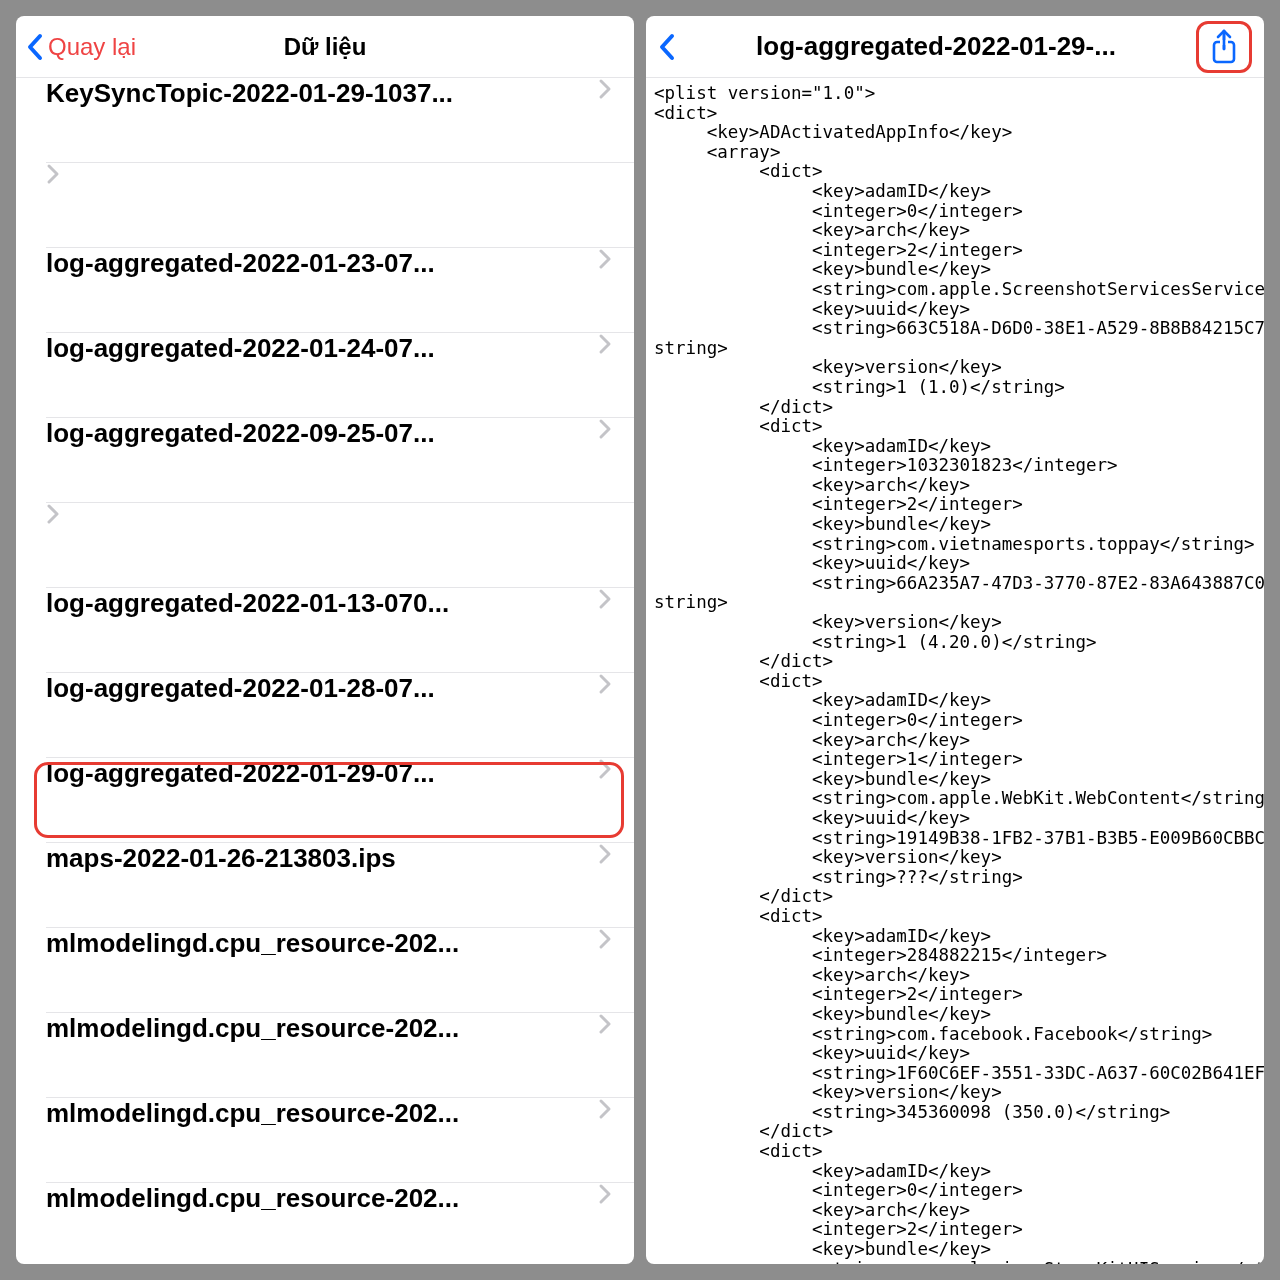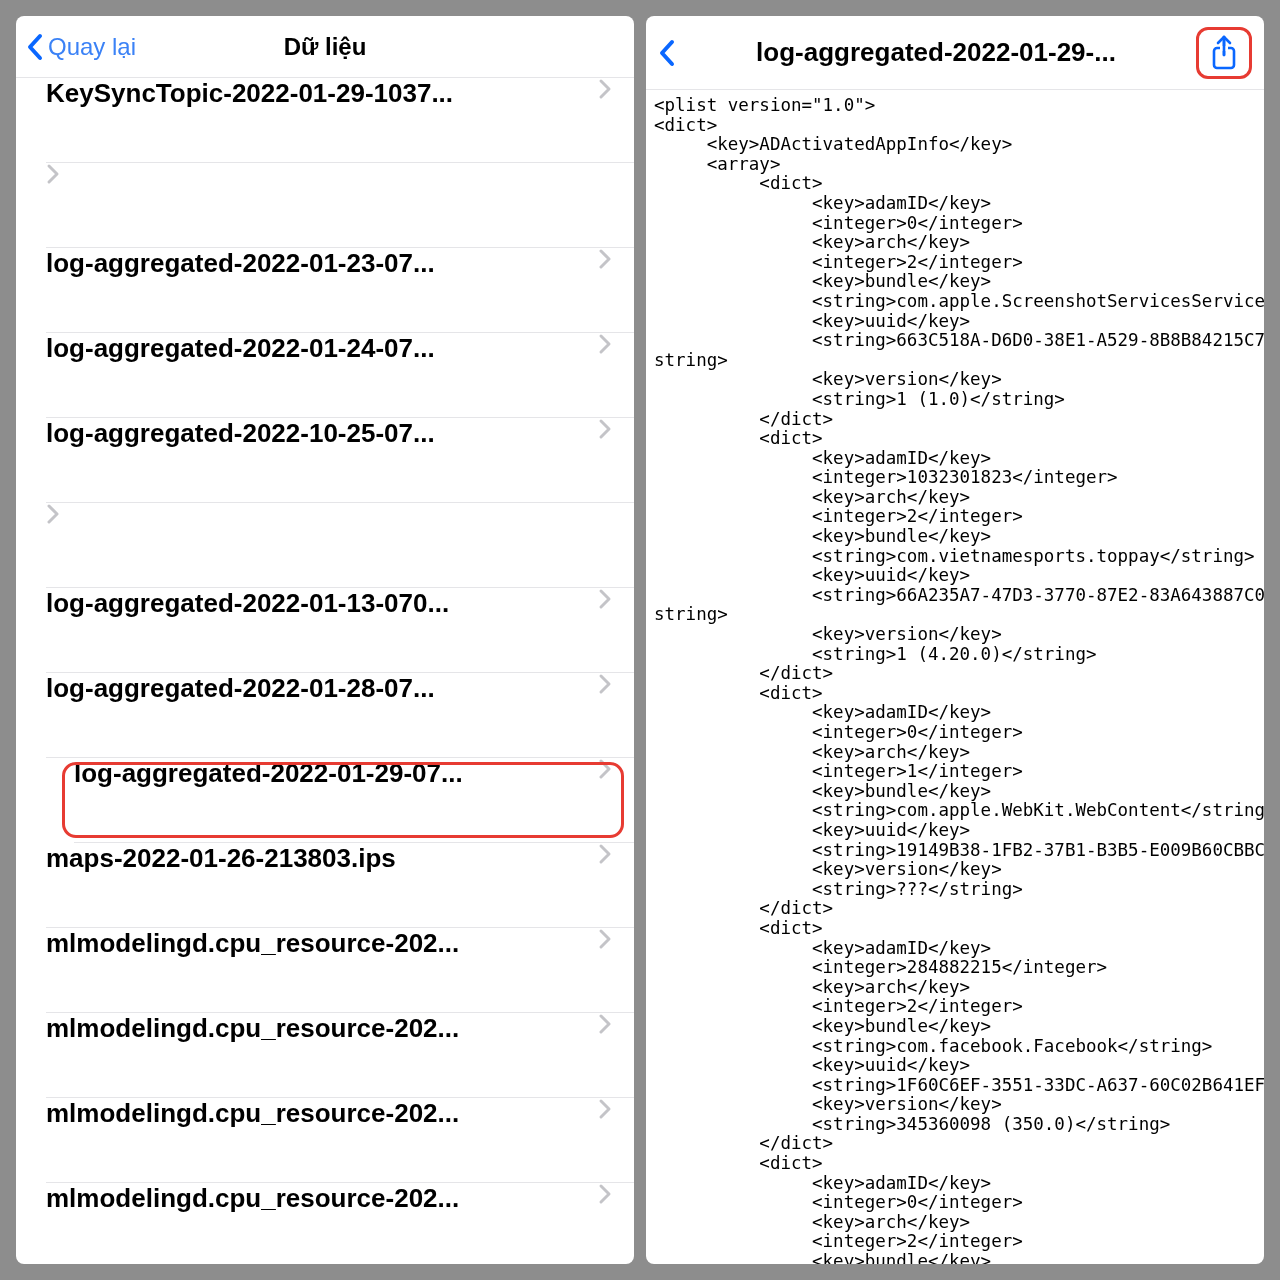--- a/index.html
+++ b/index.html
@@ -19,21 +19,21 @@
     height: 62px;
     display: flex;
     align-items: center;
     position: relative;
     border-bottom: 1px solid #e5e5e8;
     padding: 0 10px;
   }
   .back-btn {
     display: flex;
     align-items: center;
-    color: #3b82f6;
+    color: #ef4444;
     font-size: 24px;
     gap: 4px;
     cursor: pointer;
   }
   .back-chevron-svg { width: 18px; height: 28px; }
   .nav-title {
     position: absolute;
     left: 50%;
     transform: translateX(-50%);
     font-size: 24px;
@@ -55,33 +55,32 @@
     font-weight: 600;
     color: #000;
     overflow: hidden;
     white-space: nowrap;
     text-overflow: ellipsis;
     padding-right: 10px;
   }
   .row-chevron { color: #c4c4c8; }
   .row.highlighted {
     position: relative;
-    margin-left: 28px;
   }
   .row.highlighted::before {
     content: "";
     position: absolute;
     left: -12px; right: 10px; top: 4px; bottom: 4px;
     border: 3px solid #e73b32;
     border-radius: 14px;
     pointer-events: none;
   }
   
   .nav-bar-right {
-    height: 74px;
+    height: 62px;
     display: flex;
     align-items: center;
     border-bottom: 1px solid #e5e5e8;
     padding: 0 12px;
     gap: 10px;
   }
   .detail-back { color: #0a67ff; cursor: pointer; display:flex; align-items:center; }
   .detail-title {
     flex: 1;
     font-size: 26px;
@@ -143,21 +142,21 @@
             <polyline points="3,3 11,11 3,19" fill="none" stroke="#c4c4c8" stroke-width="3" stroke-linecap="round" stroke-linejoin="round"></polyline>
           </svg></span>
       </div>
       <div class="row">
         <div class="row-label">log-aggregated-2022-01-24-07...</div>
         <span class="row-chevron"><svg class="chev-svg" viewBox="0 0 14 22">
             <polyline points="3,3 11,11 3,19" fill="none" stroke="#c4c4c8" stroke-width="3" stroke-linecap="round" stroke-linejoin="round"></polyline>
           </svg></span>
       </div>
       <div class="row">
-        <div class="row-label">log-aggregated-2022-10-25-07...</div>
+        <div class="row-label">log-aggregated-2022-09-25-07...</div>
         <span class="row-chevron"><svg class="chev-svg" viewBox="0 0 14 22">
             <polyline points="3,3 11,11 3,19" fill="none" stroke="#c4c4c8" stroke-width="3" stroke-linecap="round" stroke-linejoin="round"></polyline>
           </svg></span>
       </div>
       <div class="row">
         <span class="row-chevron"><svg class="chev-svg" viewBox="0 0 14 22">
             <polyline points="3,3 11,11 3,19" fill="none" stroke="#c4c4c8" stroke-width="3" stroke-linecap="round" stroke-linejoin="round"></polyline>
           </svg></span>
       </div>
       <div class="row">

